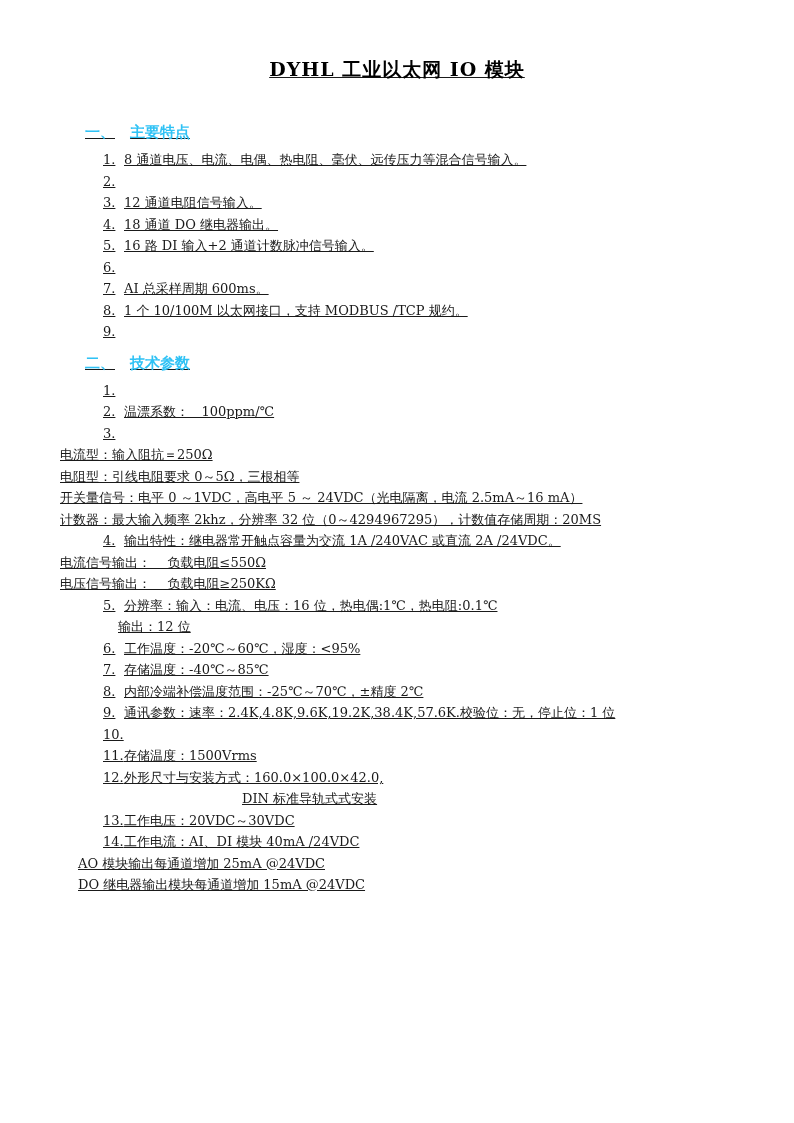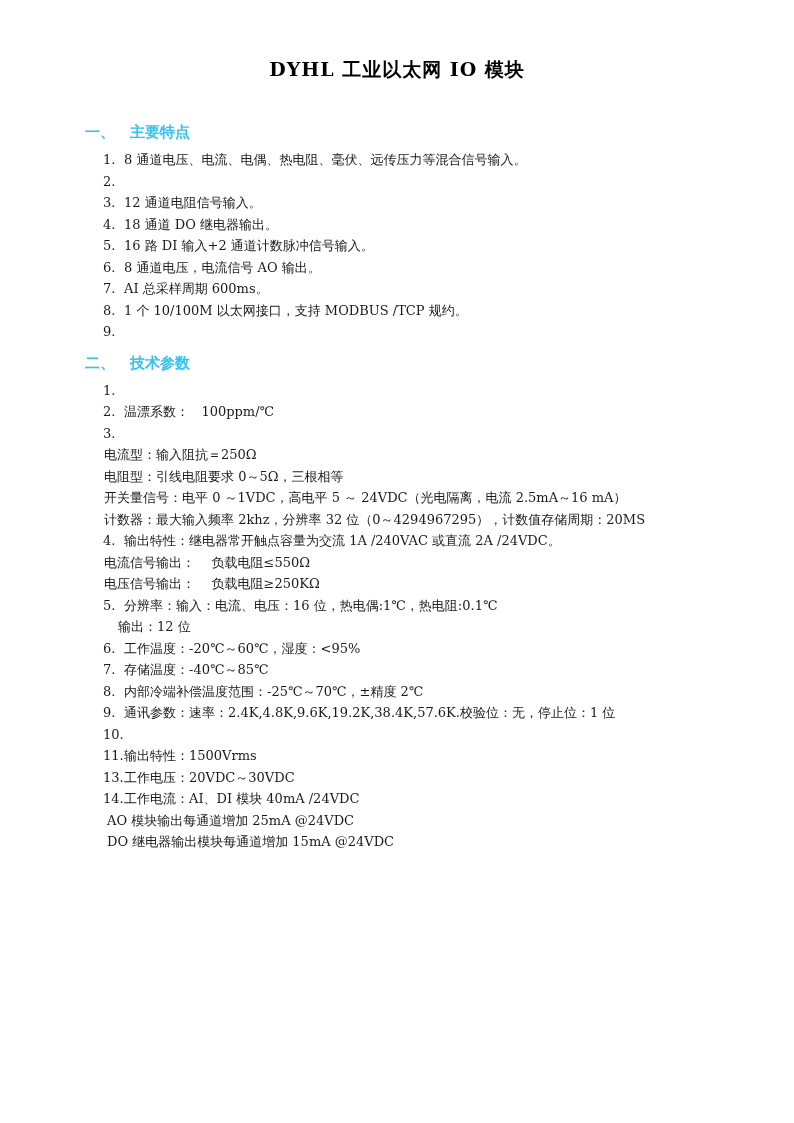--- a/index.html
+++ b/index.html
@@ -8,20 +8,21 @@
     background: #ffffff;
   }
   .page {
     position: relative;
     width: 794px;
     height: 987px;
     background: #ffffff;
     overflow: hidden;
     font-family: "DejaVu Serif", "Liberation Serif", serif;
     color: #1a1a1a;
+    text-decoration: underline;
   }
   .doc-title {
     margin: 0;
     padding-top: 56px;
     text-align: center;
     font-size: 19px;
     font-weight: 700;
     letter-spacing: 1px;
     line-height: 26px;
     color: #000000;
@@ -46,23 +47,23 @@
     display: flex;
     padding-left: 103px;
     font-size: 13px;
     line-height: 21.5px;
     white-space: pre-wrap;
     color: #1a1a1a;
   }
   .line .num { flex: 0 0 21px; }
   .line .txt { flex: 1 1 auto; }
   .cont { display: block; }
-  .cont.ind-0 { padding-left: 104px; }
+  .cont.ind-0 { padding-left: 60px; }
   .cont.ind-1 { padding-left: 118px; }
-  .cont.ind-2 { padding-left: 107px; }
+  .cont.ind-2 { padding-left: 78px; }
   .cont.ind-3 { padding-left: 242px; }
 </style>
 </head>
 <body>
 
 <div class="page">
 
   <h1 class="doc-title">DYHL 工业以太网 IO 模块</h1>
 
   <div class="section section-1">
@@ -80,21 +81,21 @@
         <div>
           <div class="line main"><span class="num">3.</span><span class="txt">12 通道电阻信号输入。</span></div>
         </div>
         <div>
           <div class="line main"><span class="num">4.</span><span class="txt">18 通道 DO 继电器输出。</span></div>
         </div>
         <div>
           <div class="line main"><span class="num">5.</span><span class="txt">16 路 DI 输入+2 通道计数脉冲信号输入。</span></div>
         </div>
         <div>
-          <div class="line main"><span class="num">6.</span><span class="txt">8 通道电压，电流信号 AO 输出。</span></div>
+          <div class="line main"><span class="num">6.</span></div>
         </div>
         <div>
           <div class="line main"><span class="num">7.</span><span class="txt">AI 总采样周期 600ms。</span></div>
         </div>
         <div>
           <div class="line main"><span class="num">8.</span><span class="txt">1 个 10/100M 以太网接口，支持 MODBUS /TCP 规约。</span></div>
         </div>
         <div>
           <div class="line main"><span class="num">9.</span></div>
         </div>
@@ -138,21 +139,25 @@
         <div>
           <div class="line main"><span class="num">8.</span><span class="txt">内部冷端补偿温度范围：-25℃～70℃，±精度 2℃</span></div>
         </div>
         <div>
           <div class="line main"><span class="num">9.</span><span class="txt">通讯参数：速率：2.4K,4.8K,9.6K,19.2K,38.4K,57.6K.校验位：无，停止位：1 位</span></div>
         </div>
         <div>
           <div class="line main"><span class="num">10.</span></div>
         </div>
         <div>
-          <div class="line main"><span class="num">11.</span><span class="txt">输出特性：1500Vrms</span></div>
+          <div class="line main"><span class="num">11.</span><span class="txt">存储温度：1500Vrms</span></div>
+        </div>
+        <div>
+          <div class="line main"><span class="num">12.</span><span class="txt">外形尺寸与安装方式：160.0×100.0×42.0,</span></div>
+          <div class="line cont ind-3">DIN 标准导轨式式安装</div>
         </div>
         <div>
           <div class="line main"><span class="num">13.</span><span class="txt">工作电压：20VDC～30VDC</span></div>
         </div>
         <div>
           <div class="line main"><span class="num">14.</span><span class="txt">工作电流：AI、DI 模块 40mA /24VDC</span></div>
           <div class="line cont ind-2">AO 模块输出每通道增加 25mA @24VDC</div>
           <div class="line cont ind-2">DO 继电器输出模块每通道增加 15mA @24VDC</div>
         </div>
       </div>

